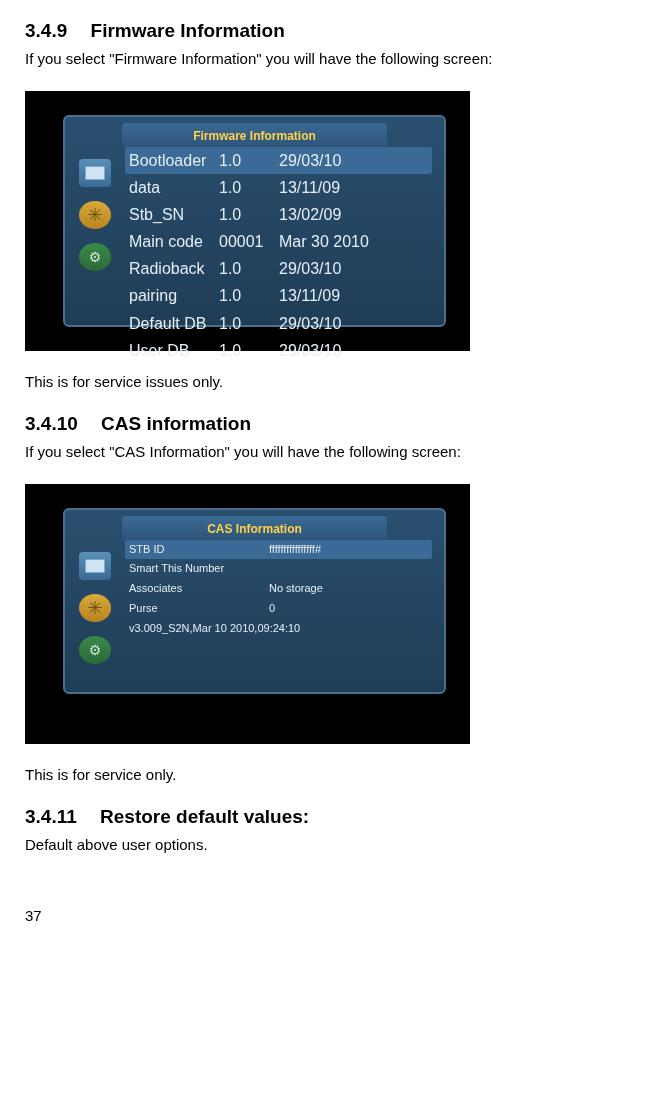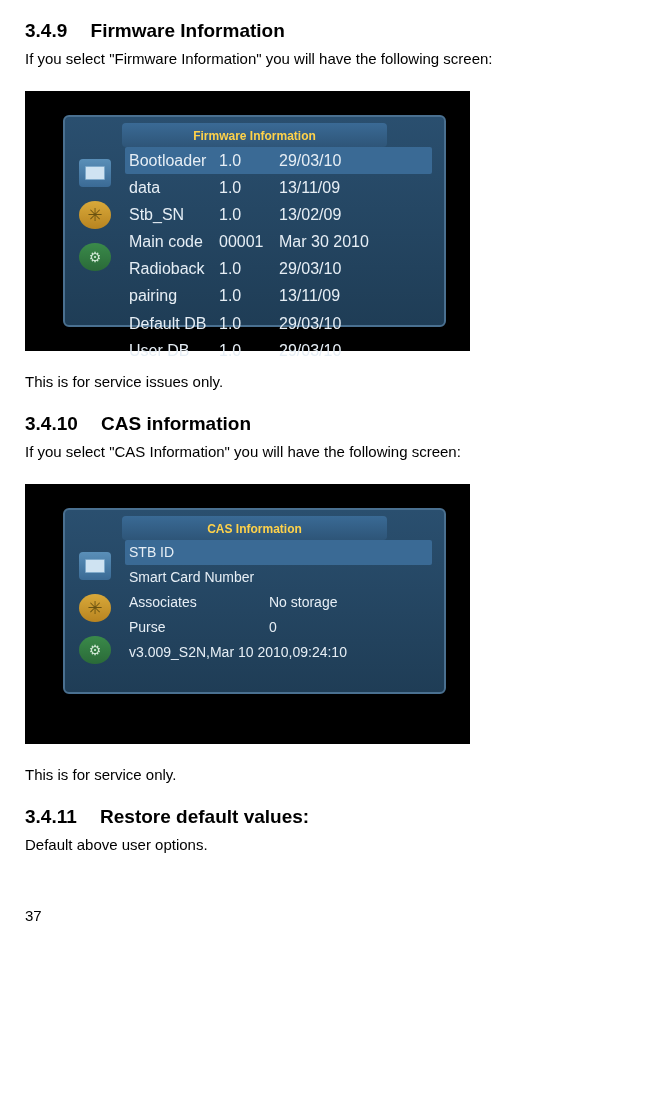--- a/index.html
+++ b/index.html
@@ -79,21 +79,21 @@
     .fw-c3 { flex: 1; color: #e6eef5; }
     .highlight-row {
       background: #3a6a95;
       border-radius: 2px;
       padding: 0 4px;
       margin-left: -4px;
     }
     .cas-row {
       display: flex;
       color: #e6eef5;
-      font-size: 14px;
+      font-size: 11px;
       line-height: 1.8;
       align-items: center;
     }
     .cas-c1 { width: 140px; }
     .cas-c2 { flex: 1; }
     .cas-full { width: 100%; }
     .sidebar-icons {
       position: absolute;
       top: 42px;
       left: 14px;
@@ -199,23 +199,24 @@
       <span class="panel-title">CAS Information</span>
     </div>
     <div class="sidebar-icons">
       <div class="side-icon icon-monitor"></div>
       <div class="side-icon icon-wheel"></div>
       <div class="side-icon icon-gear"></div>
     </div>
     <div class="panel-body" id="cas-body">
         <div class="cas-row highlight-row">
           <span class="cas-c1">STB ID</span>
-        </div>
-        <div class="cas-row">
-          <span class="cas-c1">Smart Card Number</span>
+          <span class="cas-c2">ffffffffffffffff#</span>
+        </div>
+        <div class="cas-row">
+          <span class="cas-c1">Smart This Number</span>
           <span class="cas-c2"></span>
         </div>
         <div class="cas-row">
           <span class="cas-c1">Associates</span>
           <span class="cas-c2">No storage</span>
         </div>
         <div class="cas-row">
           <span class="cas-c1">Purse</span>
           <span class="cas-c2">0</span>
         </div>

